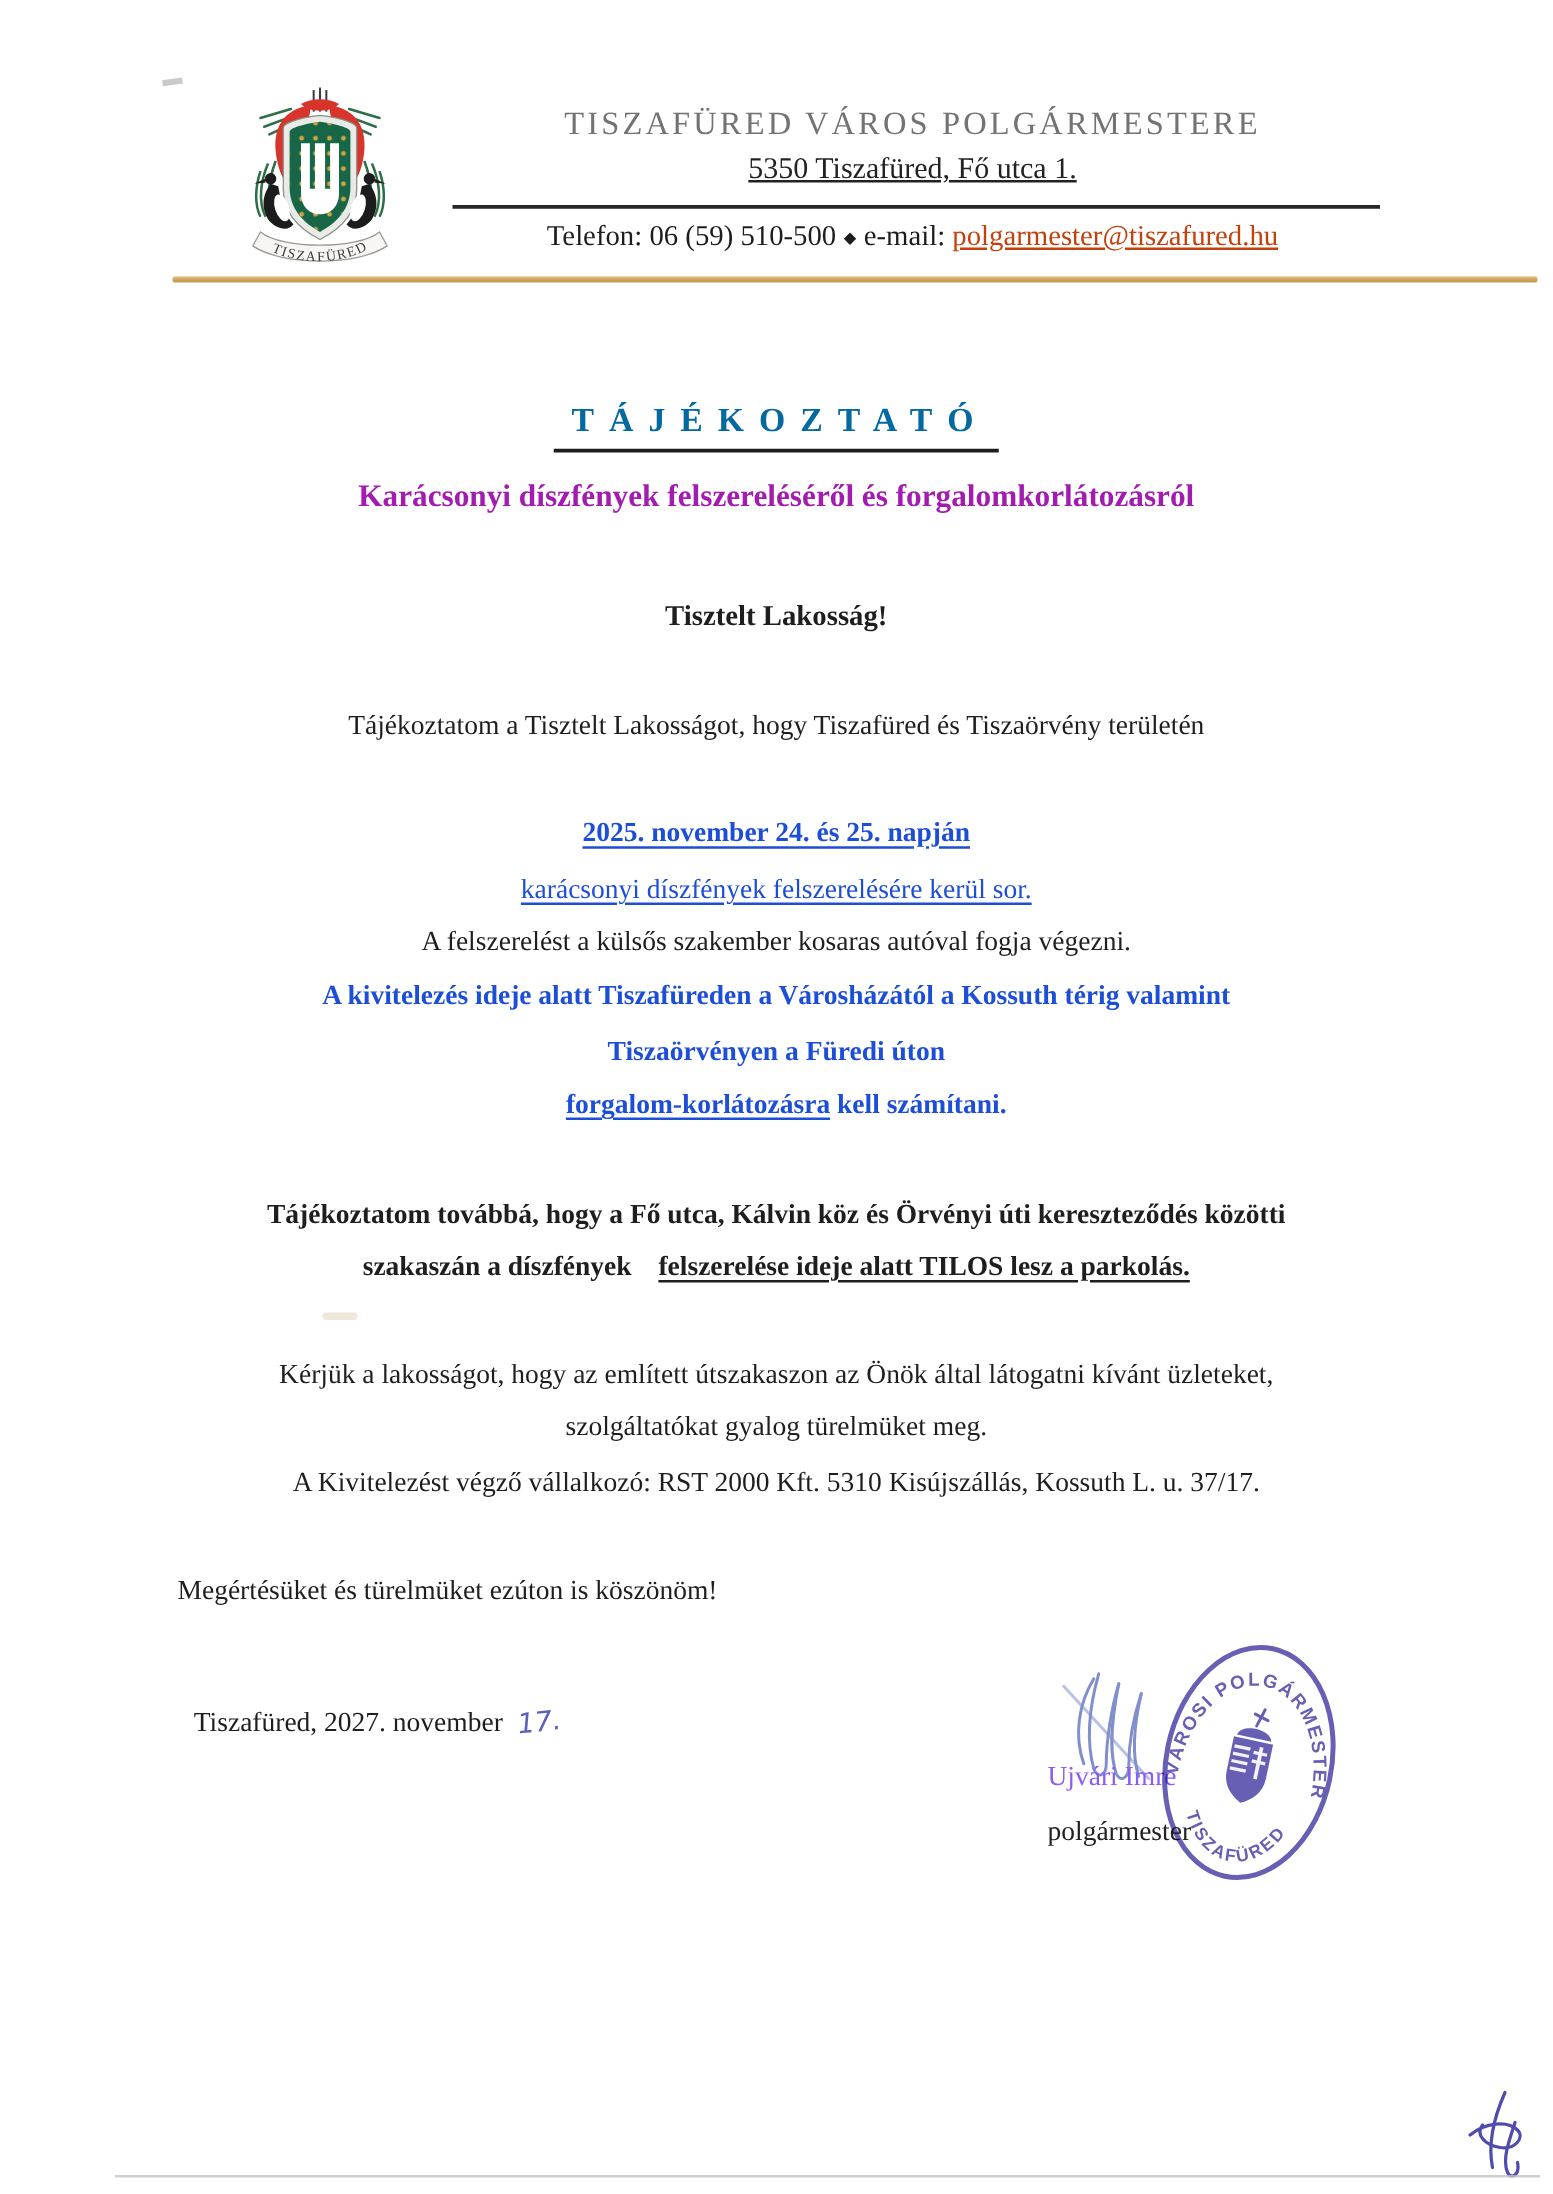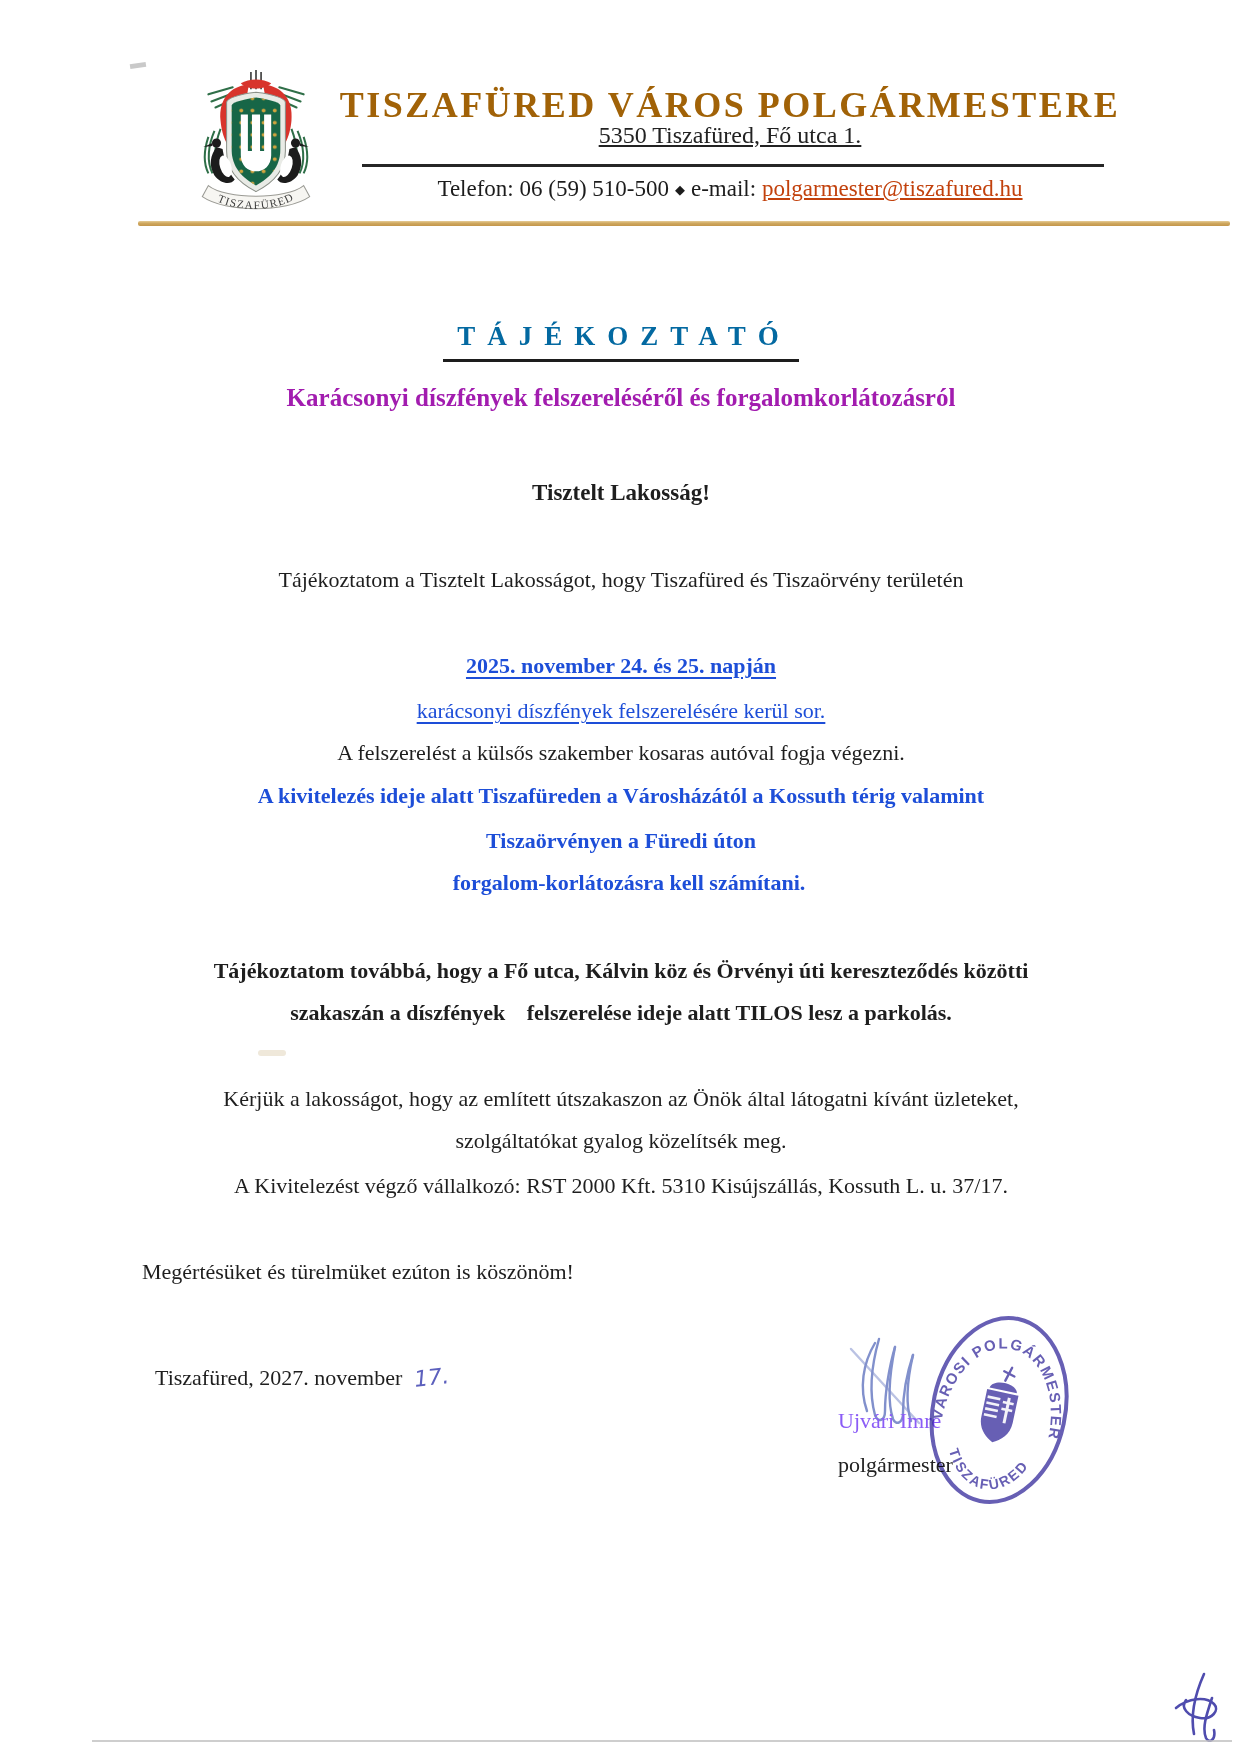--- a/index.html
+++ b/index.html
@@ -1,33 +1,33 @@
 <!DOCTYPE html>
 <html><head>
 <meta charset="utf-8">
 <style>
   html,body{margin:0;padding:0;background:#ffffff;}
   .page{position:relative;width:1242px;height:1755px;background:#ffffff;overflow:hidden;
         font-family:"Liberation Serif",serif;color:#1e1e1e;}
   
   .hdr-block{position:absolute;left:330px;width:800px;text-align:center;}
-  .org-title{top:84px;font-size:36px;font-weight:bold;letter-spacing:2.5px;color:#a16207;}
+  .org-title{top:84px;font-size:26px;font-weight:normal;letter-spacing:2.5px;color:#737373;}
   .org-address{top:122px;font-size:24px;color:#222;text-decoration:underline;}
   .hdr-rule{position:absolute;left:362px;top:164px;width:742px;height:3px;background:#262626;}
   .phone-line{top:176px;font-size:23px;color:#1c1c1c;}
   .phone-line .sep{font-size:13px;vertical-align:2px;padding:0 6px;color:#1c1c1c;}
   .email-link{color:#c2410c;text-decoration:underline;}
   .gold-rule{position:absolute;left:138px;top:221px;width:1092px;height:5px;border-radius:2px;
              background:linear-gradient(#e6cc96,#cfa85f 45%,#c3964b);}
   
   .line{position:absolute;left:120px;width:1002px;text-align:center;font-size:22px;line-height:1.25;}
   .b{font-weight:bold;}
   .red{color:#1d4ed8;}
   .u{text-decoration:underline;text-decoration-thickness:2px;text-underline-offset:4px;}
-  .u2{text-decoration-thickness:2px;text-underline-offset:4px;margin-left:16px;}
+  .u2{text-decoration:underline;text-decoration-thickness:2px;text-underline-offset:4px;margin-left:16px;}
   .doc-title{top:320px;font-size:27px;font-weight:bold;color:#0369a1;}
   .doc-title span{display:inline-block;letter-spacing:12px;padding:0 8px 5px 14px;border-bottom:3px solid #1d1d1d;}
   .subtitle{top:382px;font-size:25px;font-weight:bold;color:#a21caf;}
   .left-line{position:absolute;font-size:22px;color:#1e1e1e;}
   .hand{display:inline-block;margin-left:12px;font-family:"DejaVu Sans",sans-serif;font-style:italic;
         font-size:22px;color:#5c60bd;transform:rotate(-6deg);}
   
   .sig-name{position:absolute;left:838px;top:1408px;font-size:22px;color:#8b5cf6;}
   .sig-title{position:absolute;left:838px;top:1452px;font-size:22px;color:#222;}
   .autograph{position:absolute;left:845px;top:1333px;width:80px;height:100px;}
@@ -121,21 +121,21 @@
   <div class="line" style="top:566px">Tájékoztatom a Tisztelt Lakosságot, hogy Tiszafüred és Tiszaörvény területén</div>
   <div class="line red b u" style="top:652px">2025. november 24. és 25. napján</div>
   <div class="line red u" style="top:697px">karácsonyi díszfények felszerelésére kerül sor.</div>
   <div class="line" style="top:739px">A felszerelést a külsős szakember kosaras autóval fogja végezni.</div>
   <div class="line red b" style="top:782px">A kivitelezés ideje alatt Tiszafüreden a Városházától a Kossuth térig valamint</div>
   <div class="line red b" style="top:827px">Tiszaörvényen a Füredi úton</div>
   <div class="line red b" style="top:869px"><span class="u2">forgalom-korlátozásra</span><span> kell számítani.</span></div>
   <div class="line b" style="top:957px">Tájékoztatom továbbá, hogy a Fő utca, Kálvin köz és Örvényi úti kereszteződés közötti</div>
   <div class="line b" style="top:999px"><span>szakaszán a díszfények </span><span class="u2">felszerelése ideje alatt TILOS lesz a parkolás.</span></div>
   <div class="line" style="top:1085px">Kérjük a lakosságot, hogy az említett útszakaszon az Önök által látogatni kívánt üzleteket,</div>
-  <div class="line" style="top:1127px">szolgáltatókat gyalog közelítsék meg.</div>
+  <div class="line" style="top:1127px">szolgáltatókat gyalog türelmüket meg.</div>
   <div class="line" style="top:1172px">A Kivitelezést végző vállalkozó: RST 2000 Kft. 5310 Kisújszállás, Kossuth L. u. 37/17.</div>
   <div class="left-line" style="left:142px;top:1259px">Megértésüket és türelmüket ezúton is köszönöm!</div>
 
   <div class="left-line" style="left:155px;top:1365px">
     <span>Tiszafüred, 2027. november</span><span class="hand">17.</span>
   </div>
 
   <svg class="autograph" viewBox="0 0 80 100">
     <g stroke="#8190cc" stroke-width="2.4" fill="none" stroke-linecap="round">
       <path d="M30,10 C18,30 14,55 22,78"></path>

